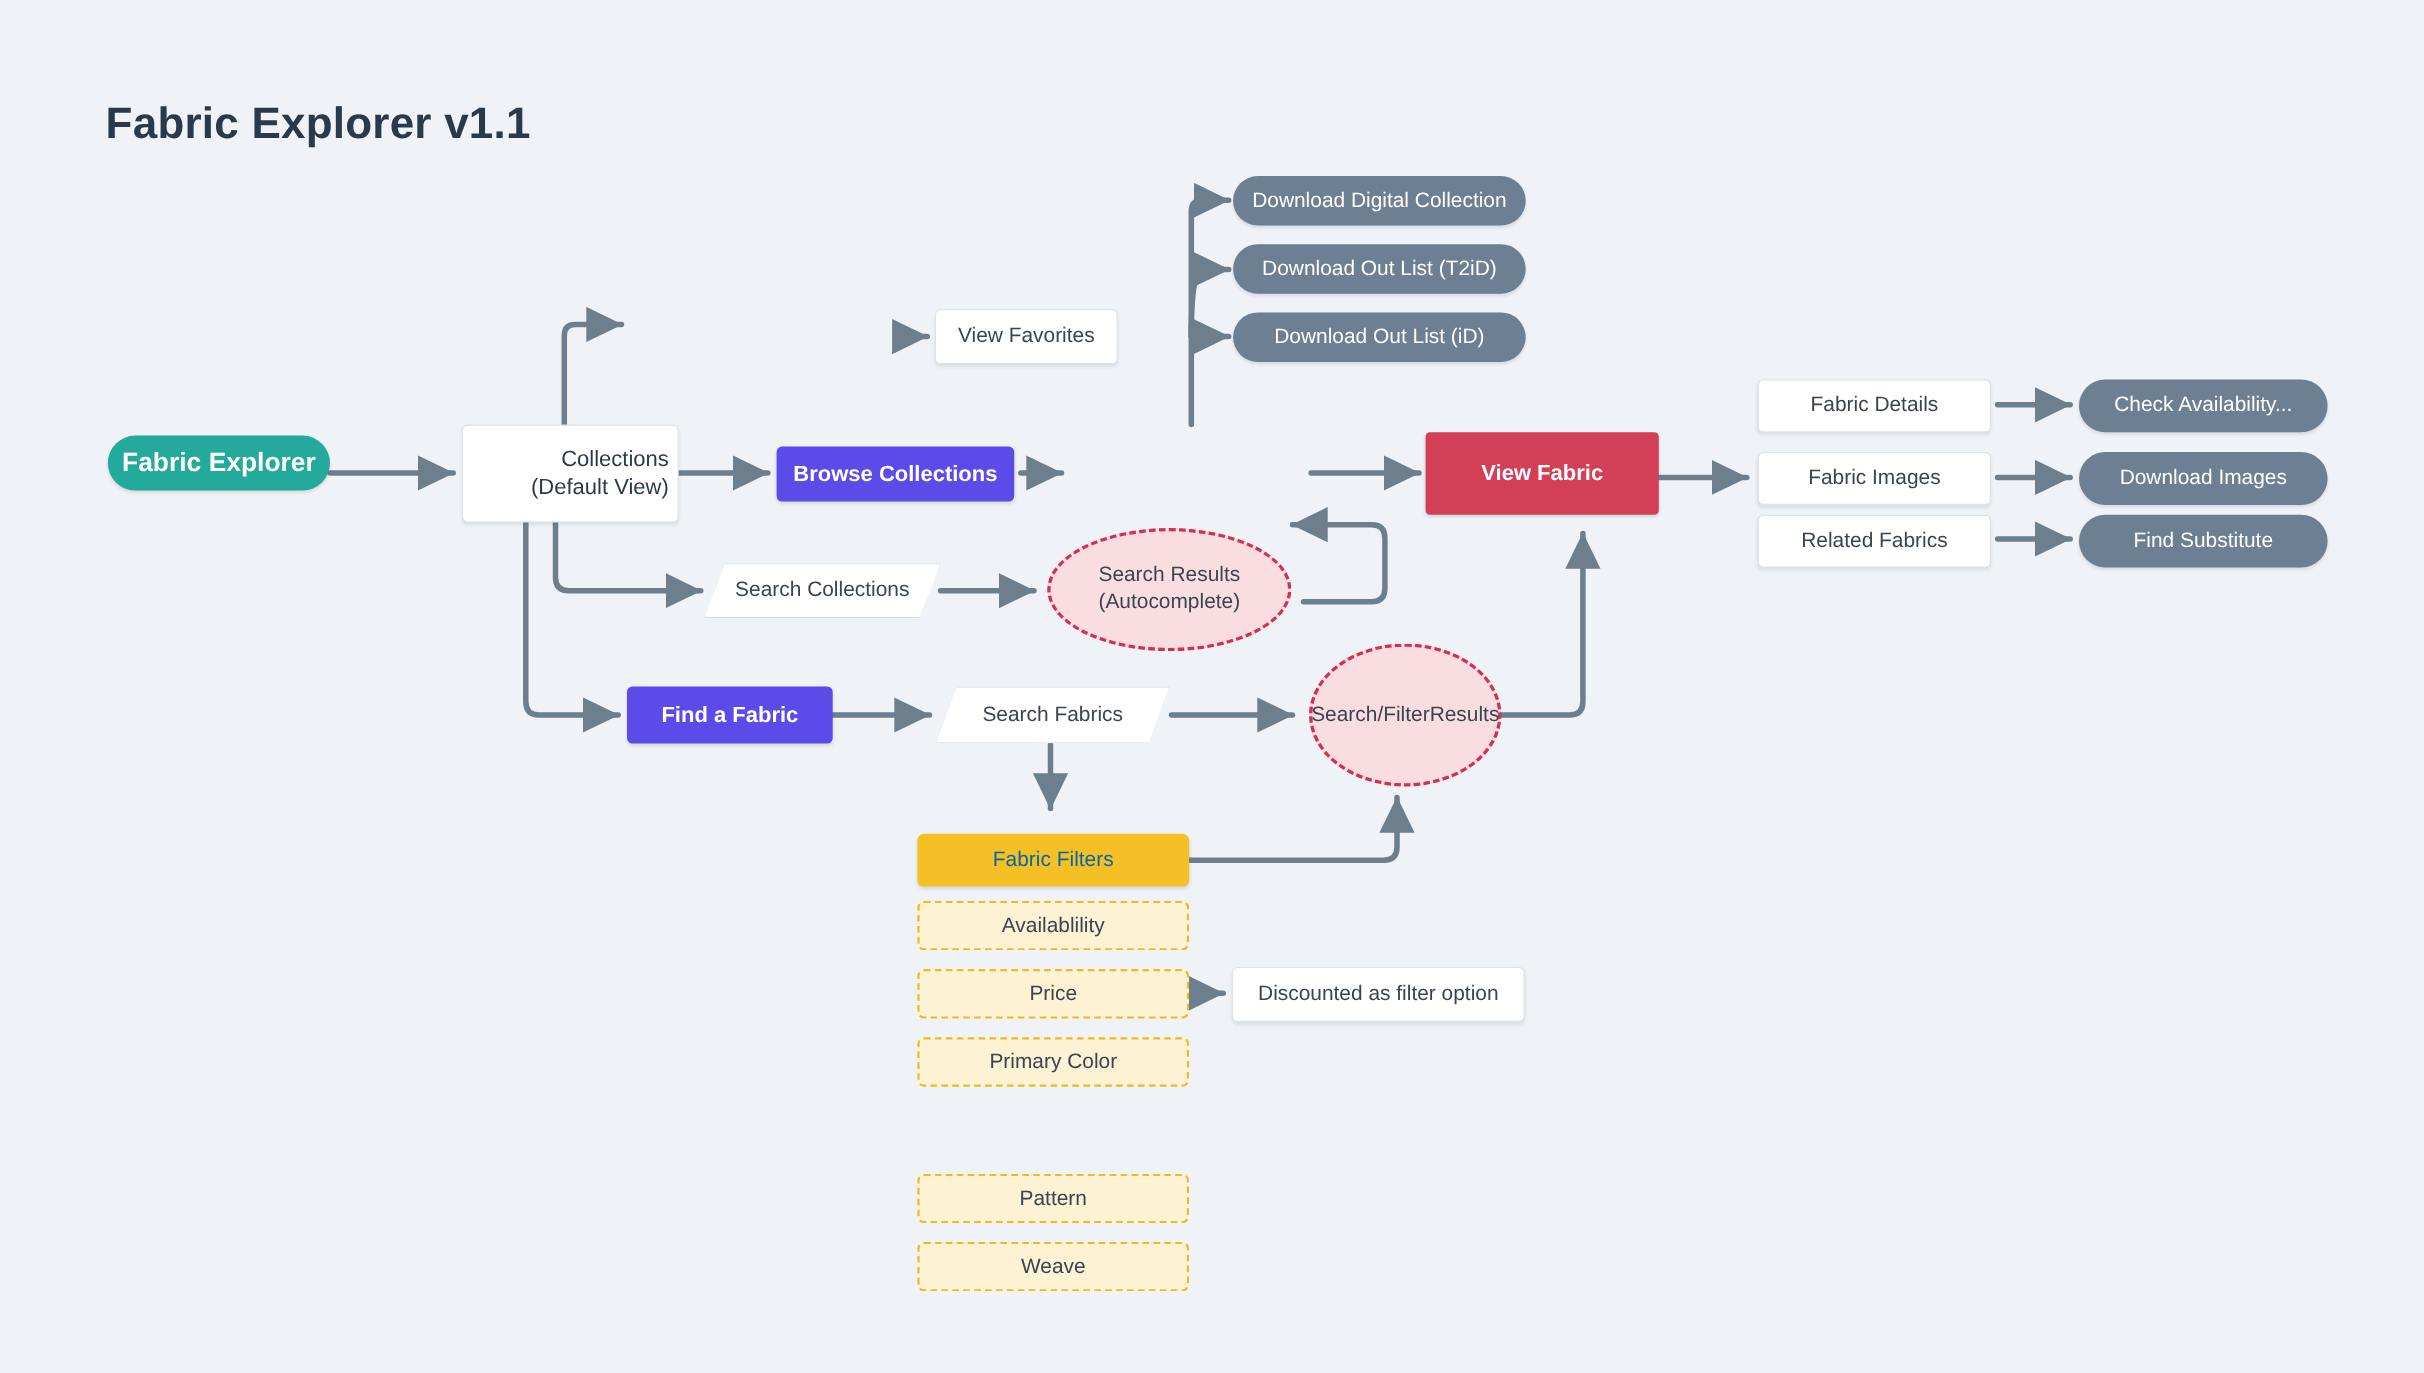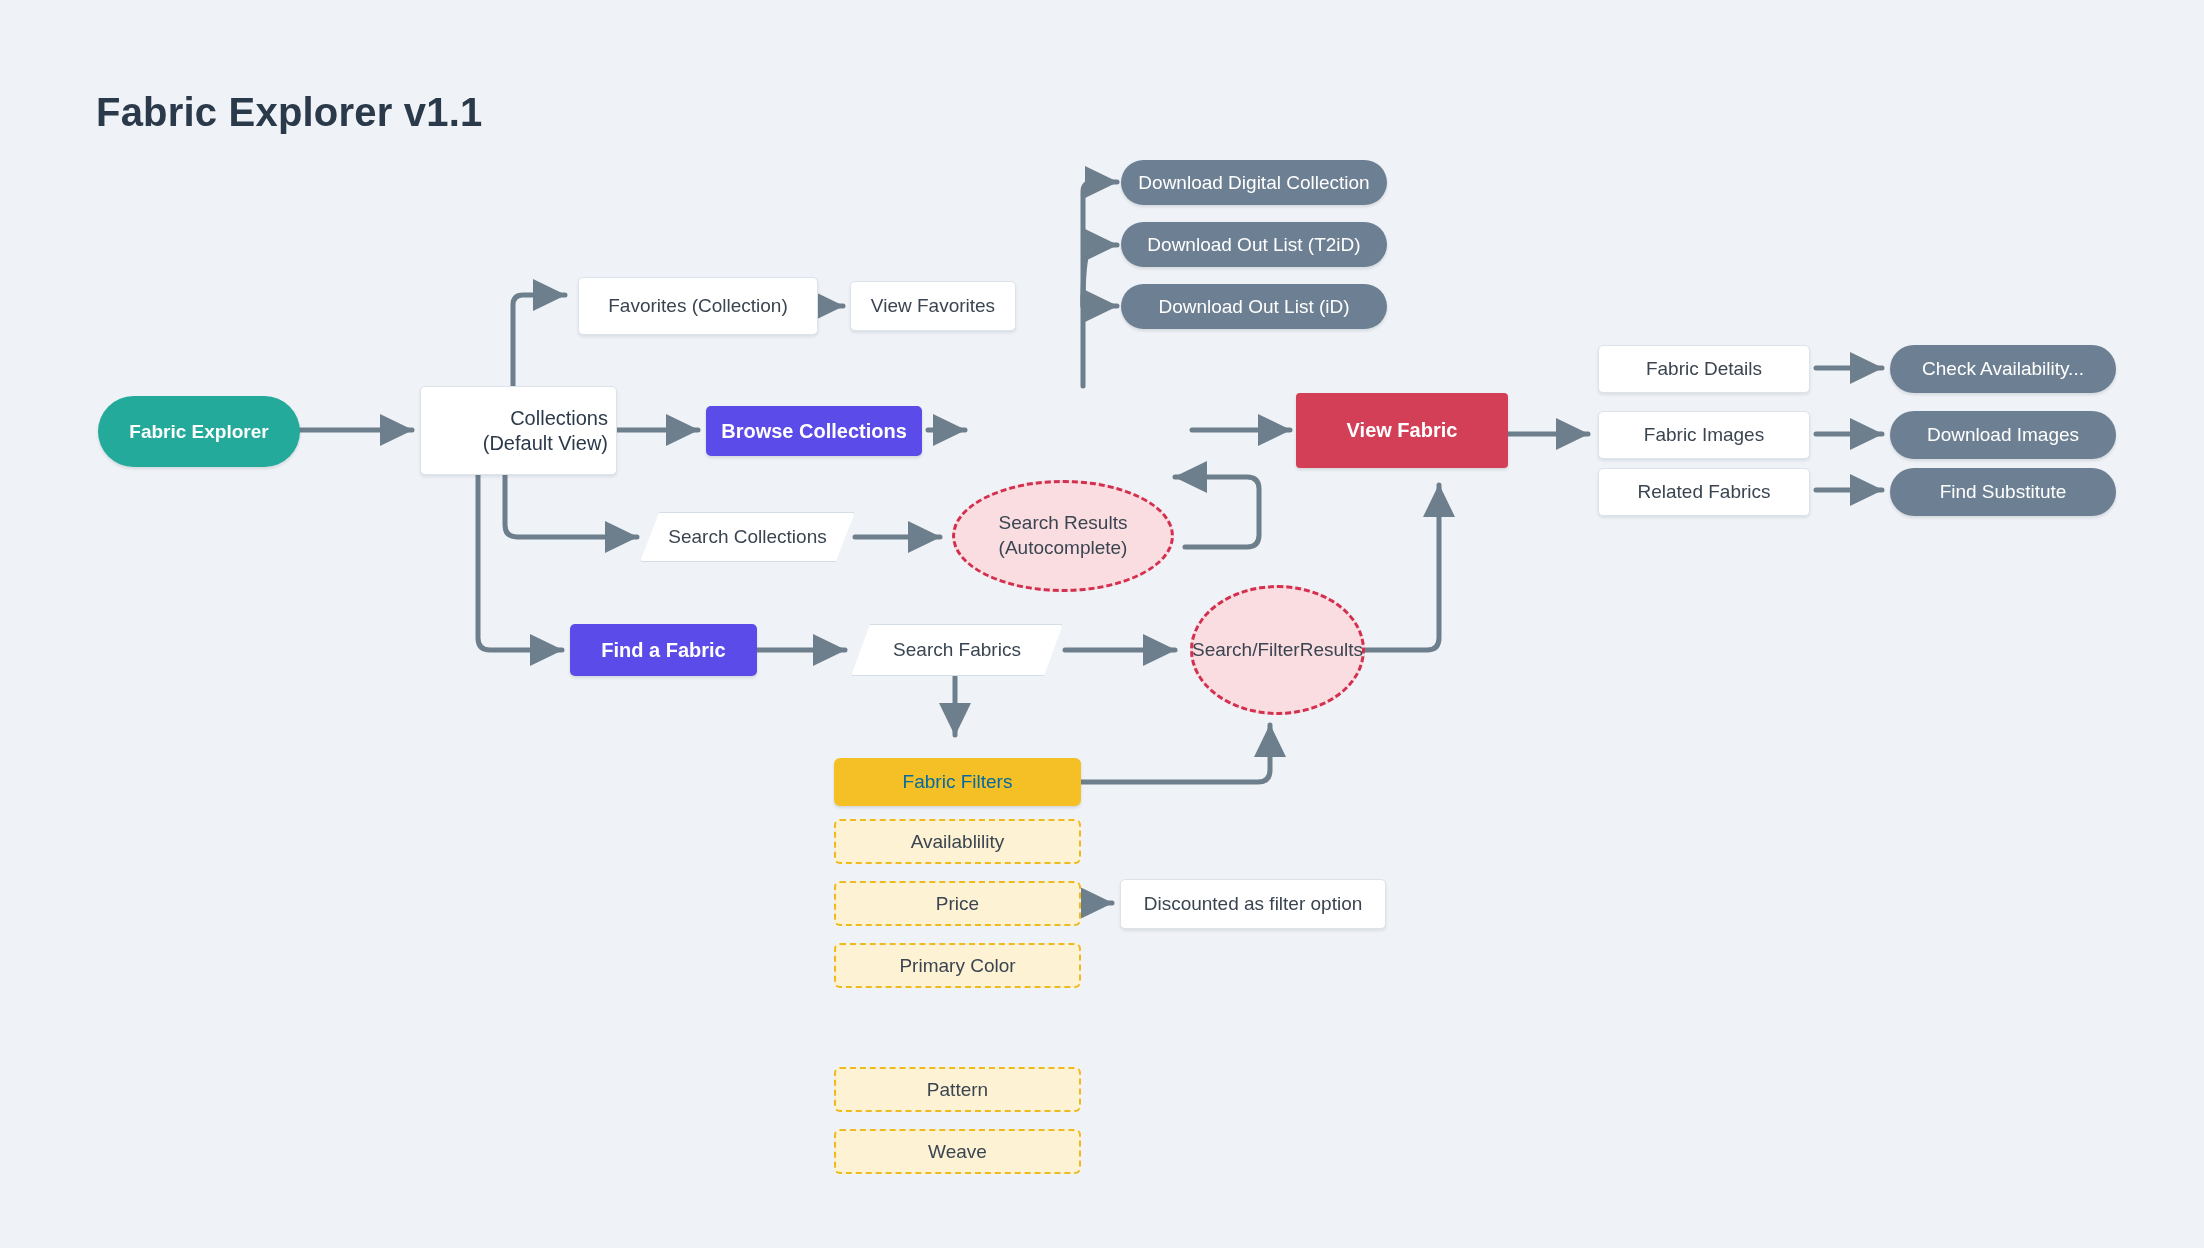--- a/index.html
+++ b/index.html
@@ -184,32 +184,29 @@
       <path d="M1508,434 L1588,434"></path>
 
       <path d="M1816,368 L1882,368"></path>
       <path d="M1816,434 L1882,434"></path>
       <path d="M1816,490 L1882,490"></path>
 
       <path d="M1086,903 L1112,903"></path>
     </g>
   </svg>
 
-  <div class="node pill-teal" style="left:98px; top:396px; width:202px; height:71px; font-size:19px;">
+  <div class="node pill-teal" style="left:98px; top:396px; width:202px; height:50px; font-size:24px;">
     <span class="lbl">Fabric Explorer</span>
   </div>
 
   <div class="node box-white box-white-bold" style="left:420px; top:386px; width:197px; height:89px; flex-direction:column; font-size:20px;">
     <span class="lbl">Collections</span>
     <span class="lbl">(Default View)</span>
   </div>
 
-  <div class="node box-white" style="left:578px; top:277px; width:240px; height:58px;">
-    <span class="lbl">Favorites (Collection)</span>
-  </div>
   <div class="node box-white" style="left:850px; top:281px; width:166px; height:50px;">
     <span class="lbl">View Favorites</span>
   </div>
 
   <div class="node pill-slate" style="left:1121px; top:160px; width:266px; height:45px;">
     <span class="lbl">Download Digital Collection</span>
   </div>
   <div class="node pill-slate" style="left:1121px; top:222px; width:266px; height:45px;">
     <span class="lbl">Download Out List (T2iD)</span>
   </div>

